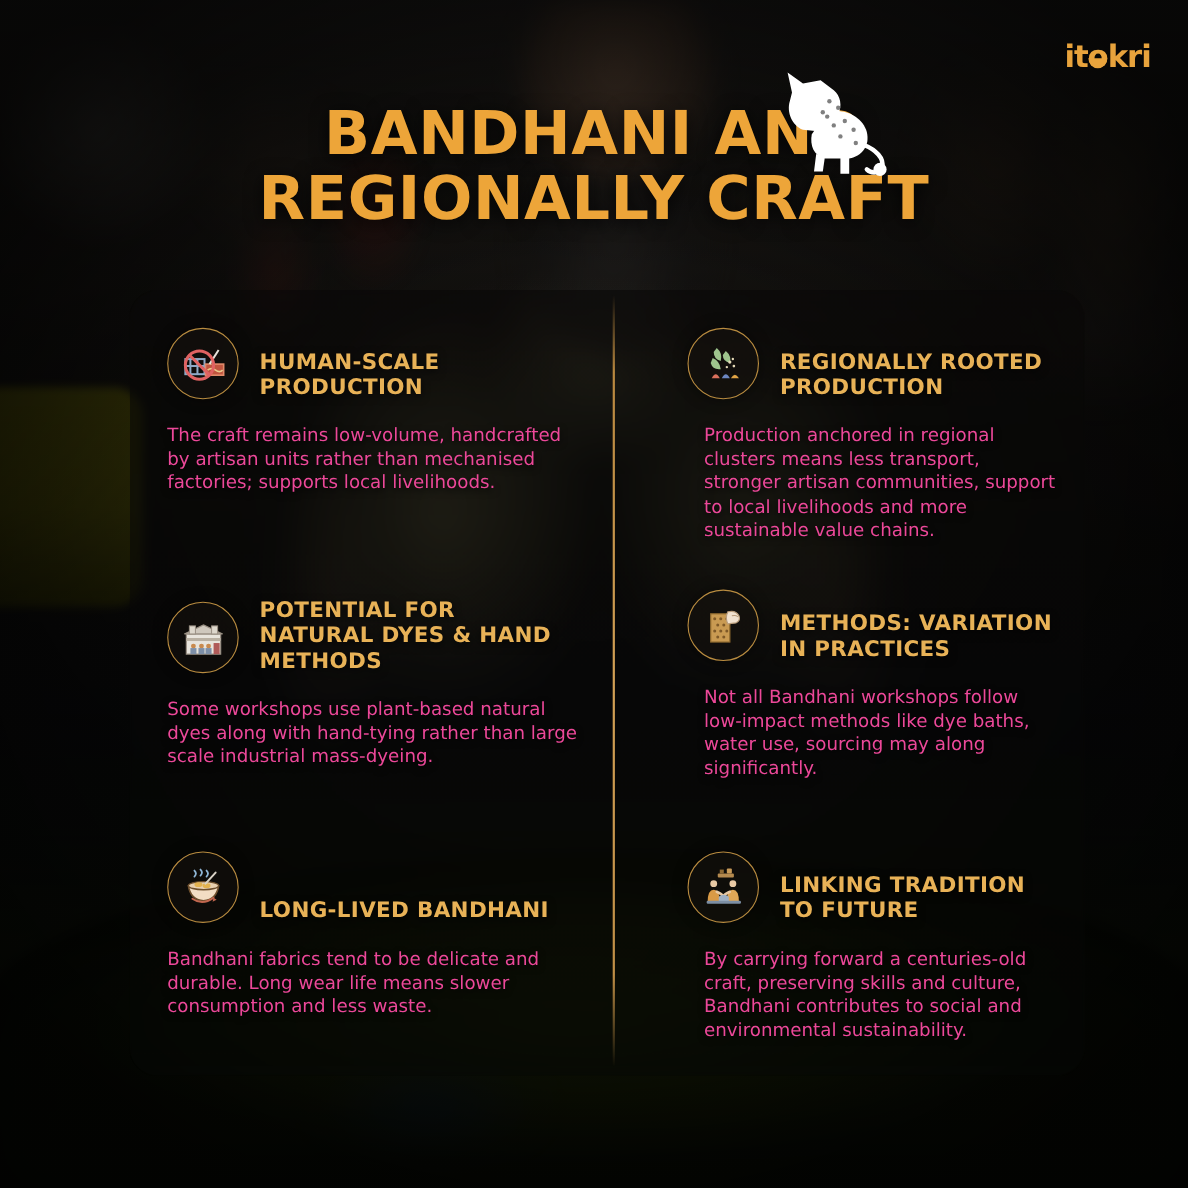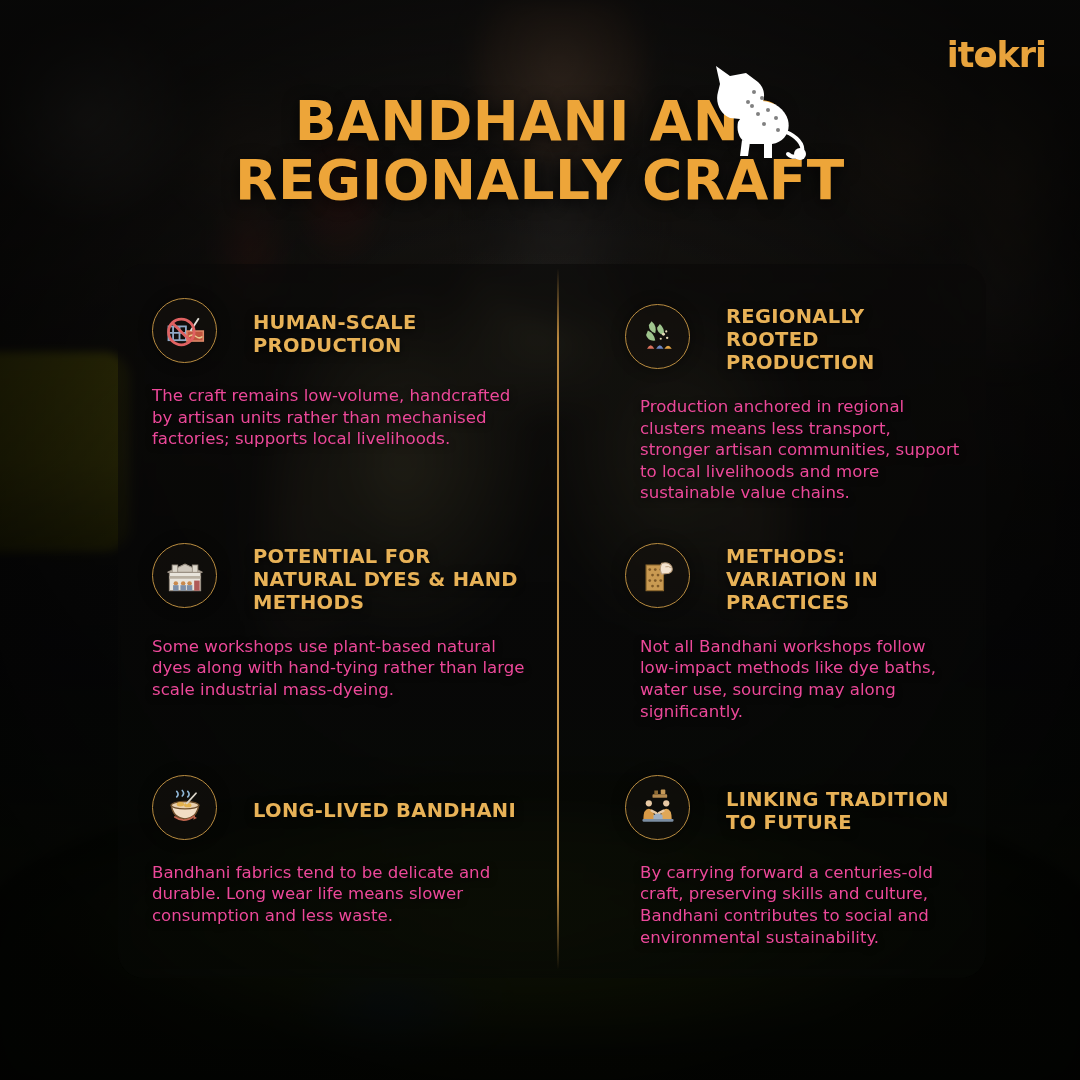--- a/index.html
+++ b/index.html
@@ -95,21 +95,21 @@
       radial-gradient(ellipse 760px 560px at 540px 420px, rgba(0,0,0,.18), rgba(0,0,0,.56) 76%),
       linear-gradient(180deg, rgba(0,0,0,.40) 0%, rgba(0,0,0,.30) 22%, rgba(0,0,0,.42) 60%, rgba(0,0,0,.55) 100%);
   }
   .bg-vig{
     background:radial-gradient(ellipse 700px 640px at 540px 520px, transparent 38%, rgba(0,0,0,.62) 100%);
   }
 
   
   .logo{
     position:absolute; right:34px; top:38px; z-index:6;
-    font-size:35px; font-weight:700; letter-spacing:-1px;
+    font-size:28px; font-weight:700; letter-spacing:-1px;
     color:#e8a33c; line-height:1;
     font-family:"DejaVu Sans", sans-serif;
     display:flex; align-items:center;
   }
   .logo .lmark{ position:relative; display:inline-block; }
   .logo .lmark::after{
     content:""; position:absolute; left:50%; top:54%;
     transform:translateX(-50%);
     width:17px; height:9px; border-radius:0 0 10px 10px;
     background:#e8a33c;
@@ -154,21 +154,21 @@
   .grid{
     position:absolute; left:118px; top:264px;
     width:868px; height:714px; z-index:5;
     display:grid;
     grid-template-columns:439px 429px;
     grid-template-rows:repeat(3, 1fr);
   }
   .card{ position:relative; padding:34px 28px 0 34px; }
   .card.right{ padding-left:68px; padding-right:22px; }
 
-  .card-head{ display:flex; align-items:center; gap:36px; }
+  .card-head{ display:flex; align-items:flex-end; gap:19px; }
 
   .icon-ring{
     flex:0 0 auto;
     width:65px; height:65px; border-radius:50%;
     border:1.6px solid #b98c40;
     background:rgba(22,18,14,.55);
     display:flex; align-items:center; justify-content:center;
     overflow:hidden;
     box-shadow:0 0 14px rgba(0,0,0,.45);
   }

